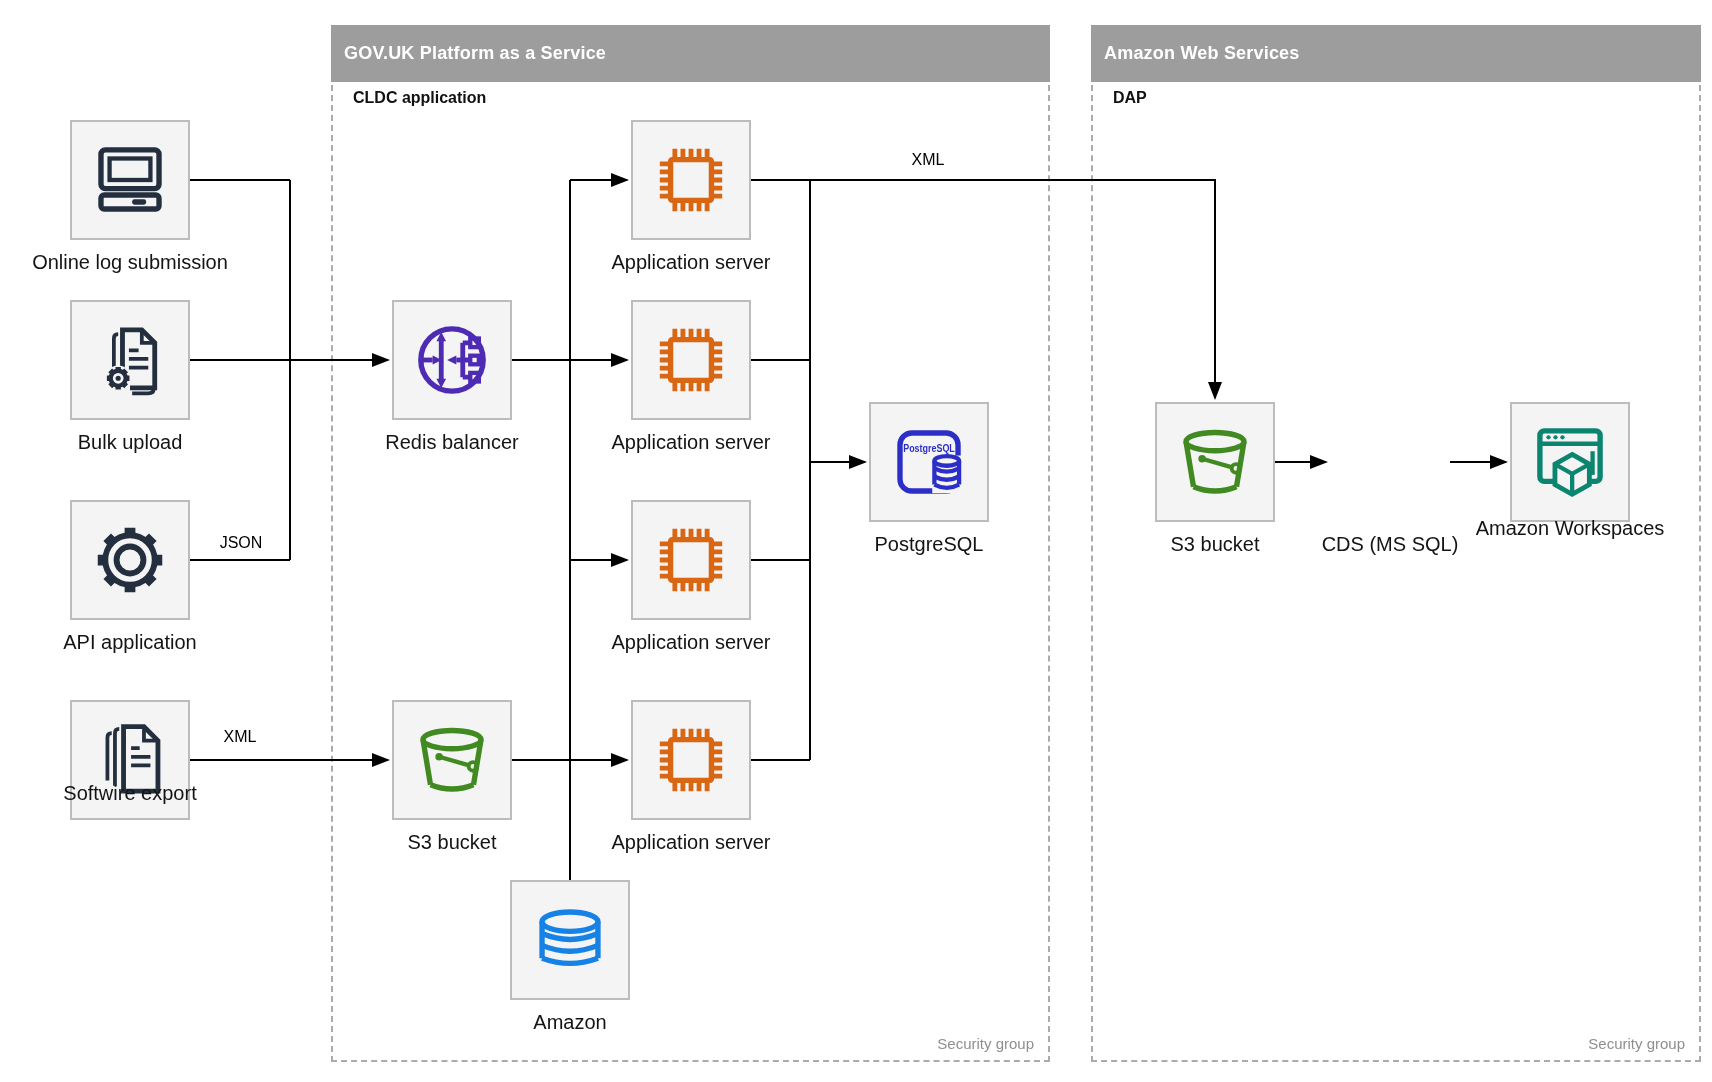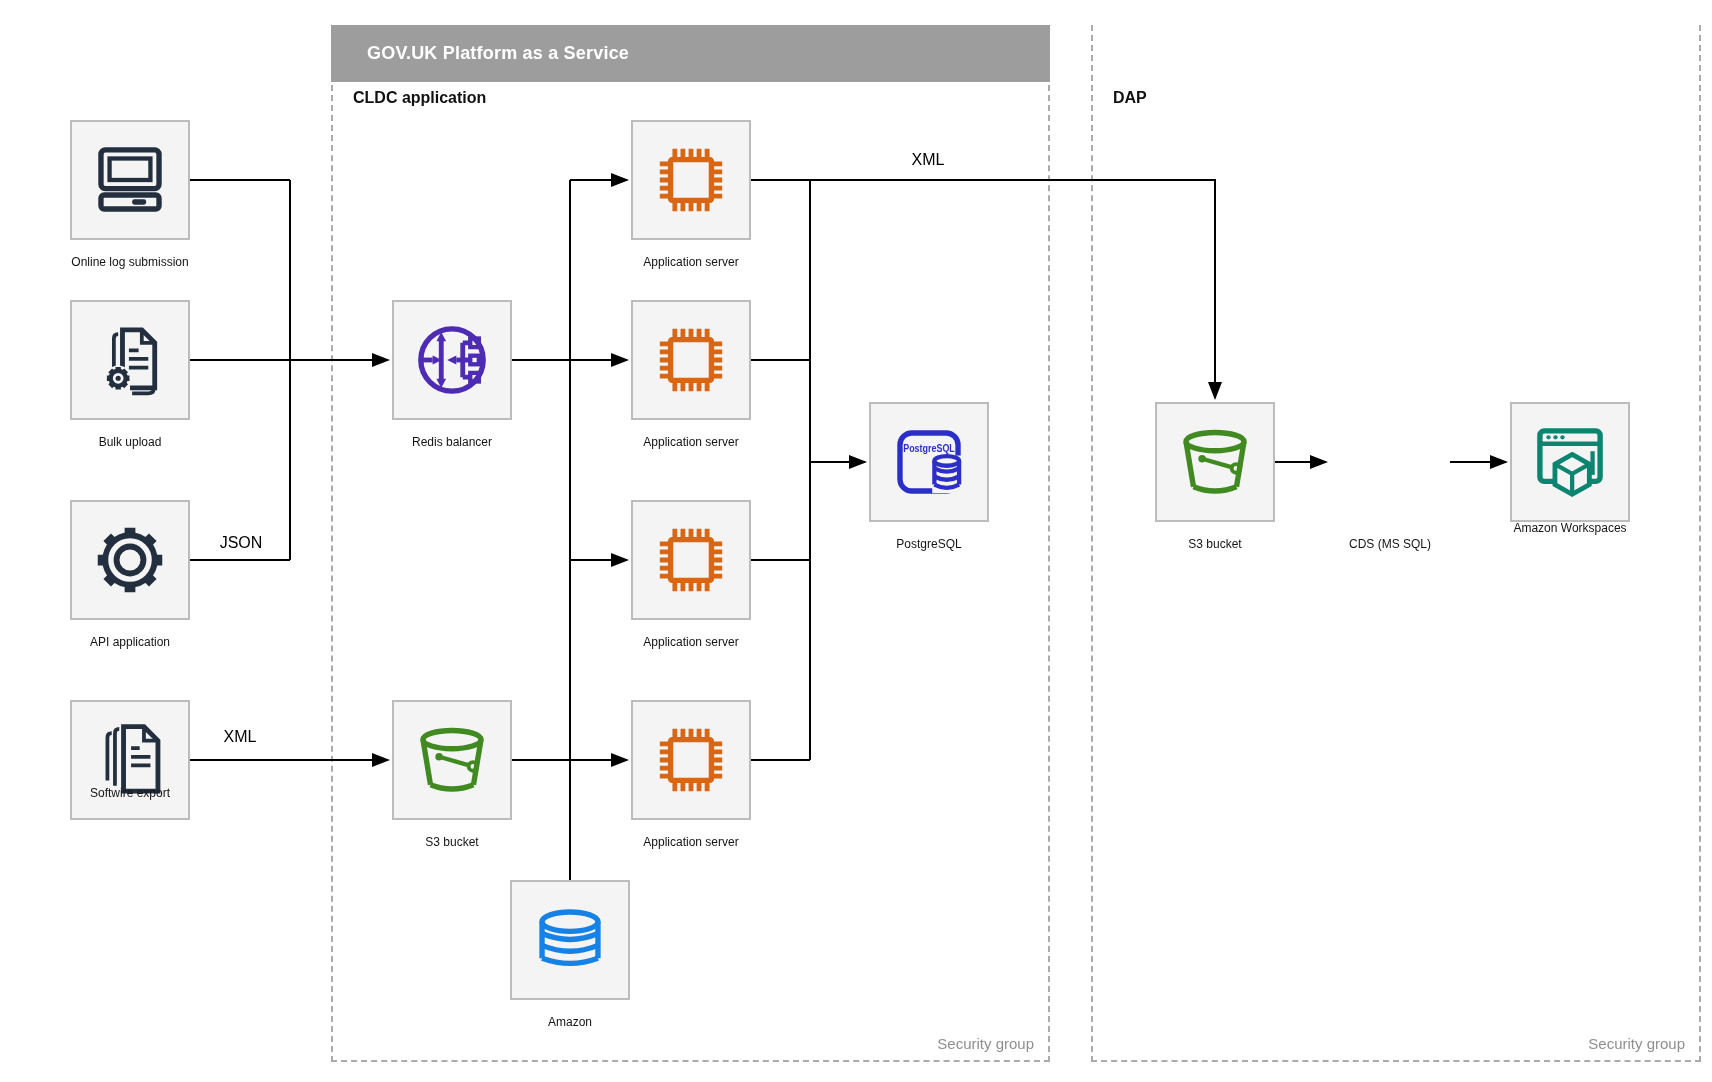--- a/index.html
+++ b/index.html
@@ -6,33 +6,33 @@
   #canvas{
     position:relative;width:1712px;height:1082px;background:#fff;
     font-family:"Liberation Sans", sans-serif;color:#141414;overflow:hidden;
   }
   
   .zone{position:absolute;border:2px dashed #ababab;border-top:none;box-sizing:border-box;}
   #zone-paas{left:331px;top:25px;width:719px;height:1037px;}
   #zone-aws{left:1091px;top:25px;width:610px;height:1037px;}
   .zone-header{
     position:absolute;left:-2px;top:0;right:-2px;height:57px;background:var(--header-gray);
-    display:flex;align-items:center;padding-left:36px;box-sizing:border-box;
+    display:flex;align-items:center;padding-left:13px;box-sizing:border-box;
     color:#ffffff;font-weight:bold;font-size:18px;letter-spacing:.2px;
   }
   .zone-sub{position:absolute;left:20px;top:64px;font-weight:bold;font-size:16px;color:#111;}
   .zone-footer{position:absolute;right:14px;bottom:8px;font-size:15px;color:var(--muted);}
   
   .node{
     position:absolute;width:120px;height:120px;background:var(--box-bg);
     border:2px solid var(--box-border);box-sizing:border-box;
     display:flex;align-items:center;justify-content:center;
   }
   .node svg{width:86px;height:86px;display:block;}
-  .nlabel{position:absolute;width:260px;text-align:center;font-size:12px;color:#141414;line-height:20px;}
+  .nlabel{position:absolute;width:260px;text-align:center;font-size:20px;color:#141414;line-height:20px;}
   .elabel{position:absolute;width:100px;text-align:center;font-size:16px;color:#000;line-height:20px;}
   
   #n-online{left:70px;top:120px}   #n-bulk{left:70px;top:300px}
   #n-api{left:70px;top:500px}      #n-soft{left:70px;top:700px}
   #n-lb{left:392px;top:300px}      #n-s3mid{left:392px;top:700px}
   #n-app1{left:631px;top:120px}    #n-app2{left:631px;top:300px}
   #n-app3{left:631px;top:500px}    #n-app4{left:631px;top:700px}
   #n-pg{left:869px;top:402px}      #n-redis{left:510px;top:880px}
   #n-s3aws{left:1155px;top:402px}  #n-cds{left:1330px;top:402px}
   #n-ws{left:1510px;top:402px}
@@ -70,20 +70,23 @@
 
   <div class="zone" id="zone-paas">
     <div class="zone-header">
       <span>GOV.UK Platform as a Service</span>
     </div>
     <div class="zone-sub">CLDC application</div>
     <div class="zone-footer">Security group</div>
   </div>
 
   <div class="zone" id="zone-aws">
+    <div class="zone-header">
+      <span>Amazon Web Services</span>
+    </div>
     <div class="zone-sub">DAP</div>
     <div class="zone-footer">Security group</div>
   </div>
 
   <svg id="edges" viewBox="0 0 1712 1082">
     <defs>
       <marker id="arr" markerWidth="9" markerHeight="7" refX="8" refY="3.5" orient="auto">
         <path d="M0,0 L9,3.5 L0,7 Z" style="fill:#000;stroke:none"></path>
       </marker>
     </defs>

